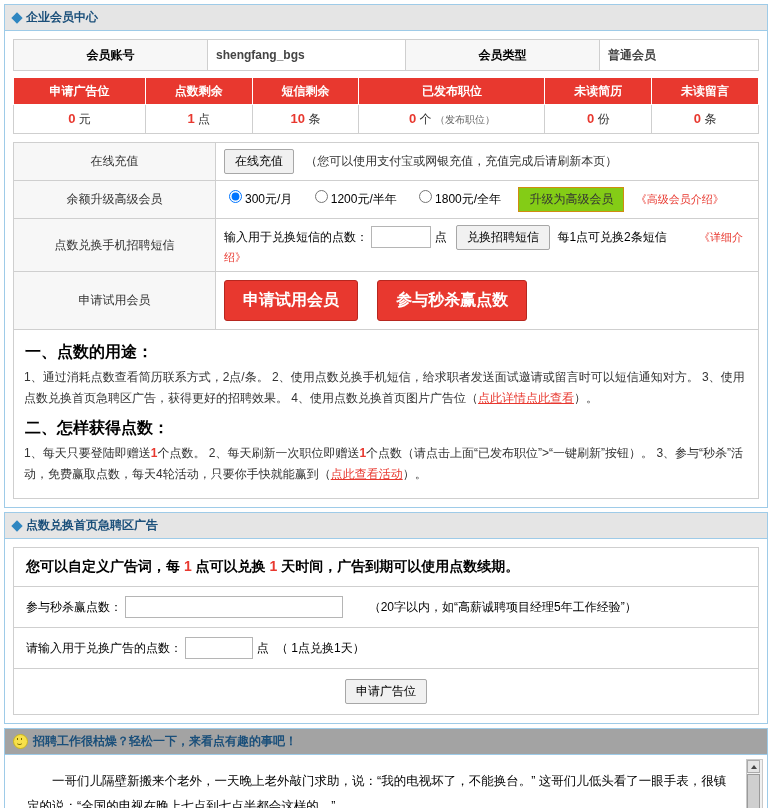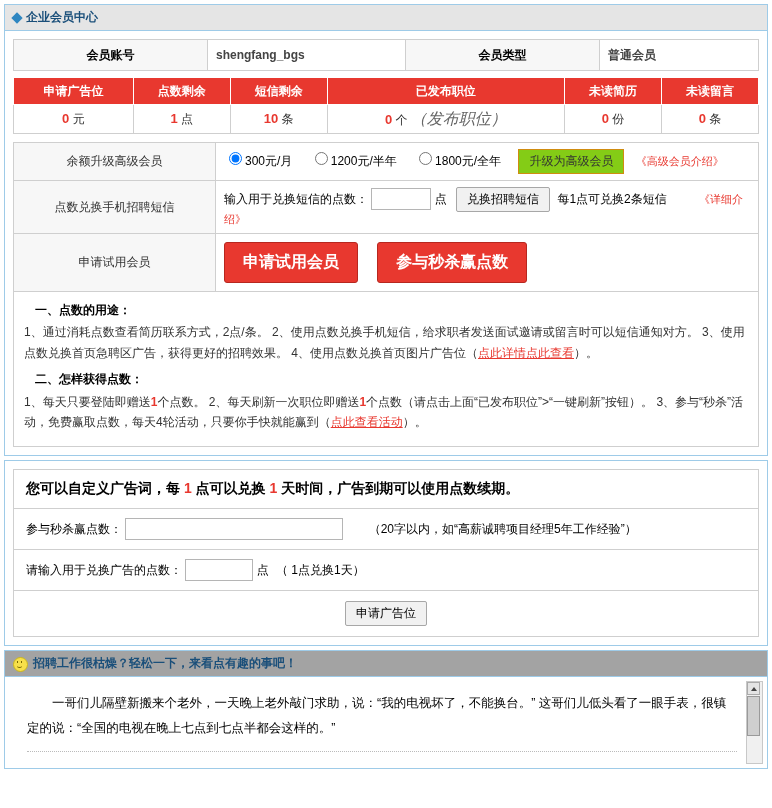--- a/index.html
+++ b/index.html
@@ -10,31 +10,31 @@
   .panel-body{padding:8px;}
   table{border-collapse:collapse;}
   .acct-table{width:100%;border:1px solid #cfcfcf;font-weight:bold;}
   .acct-table td{border:1px solid #cfcfcf;height:26px;text-align:center;font-size:12px;padding:2px 4px;}
   .acct-table td.label{background:#f7f7f7;}
   .acct-table td.val{text-align:left;padding-left:8px;color:#444;}
   .stat-table{width:100%;border-collapse:collapse;margin-top:6px;}
   .stat-table th{background:#e8382f;color:#fff;border:1px solid #fff;font-size:12px;height:24px;font-weight:bold;}
   .stat-table td{border:1px solid #cfcfcf;height:26px;text-align:center;font-size:12px;color:#333;}
   .stat-table td b{color:#e8382f;font-size:13px;}
-  .stat-table td a{color:#666;text-decoration:none;font-size:16px;font-style:italic;}
+  .stat-table td a{color:#666;text-decoration:none;font-size:10px;}
   .form-table{width:100%;border:1px solid #cfcfcf;margin-top:8px;}
   .form-table td{border:1px solid #cfcfcf;padding:6px 8px;font-size:12px;vertical-align:middle;}
   .form-table td.lbl{background:#f7f7f7;width:185px;text-align:center;color:#333;}
   .btn{border:1px solid #a7a7a7;background:#f1f1f1;padding:3px 10px;font-size:12px;cursor:pointer;border-radius:2px;}
   .btn-orange{background:#84cc16;border:1px solid #d08c10;color:#333;padding:3px 10px;font-size:12px;cursor:pointer;}
   .btn-big{background:#e8382f;border:1px solid #b7271f;color:#fff;font-weight:bold;font-size:16px;padding:9px 18px;cursor:pointer;border-radius:3px;}
   .link-red{color:#e8382f;text-decoration:none;font-size:11px;margin-left:29px;}
   input[type=text]{border:1px solid #b5b5b5;height:18px;font-size:12px;padding:1px 3px;}
   .notes{border:1px solid #cfcfcf;border-top:none;padding:8px 10px;line-height:1.7;font-size:12px;color:#333;}
-  .notes h4{margin:0 0 2px 11px;font-size:12px;color:#000;font-family:Liberation Serif, serif;}
+  .notes h4{margin:0 0 2px 1px;font-size:16px;color:#000;font-family:Liberation Serif, serif;}
   .notes p{margin:0 0 6px 0;}
   .notes a{color:#e8382f;text-decoration:underline;}
   .notes b{color:#e8382f;}
   .ad-box{border:1px solid #cfcfcf;margin-top:0;}
   .ad-title{font-size:14px;font-weight:bold;padding:10px 12px;border-bottom:1px solid #cfcfcf;}
   .ad-title b{color:#e8382f;}
   .ad-row{padding:9px 12px;border-bottom:1px solid #cfcfcf;font-size:12px;}
   .ad-submit{text-align:center;padding:10px;}
   .fun-head{background:#a3a3a3;border-bottom:1px solid #9ecbe8;padding:4px 8px;font-weight:bold;color:#1a4f7a;}
   .smiley{display:inline-block;width:13px;height:13px;border-radius:50%;background:#f7e04a;border:1px solid #c9b520;vertical-align:middle;margin-right:5px;position:relative;}
@@ -86,20 +86,27 @@
         <td><b>10</b> <span>条</span></td>
         <td><b>0</b> <span>个</span> <a href="#" class="post-job-link">（发布职位）</a></td>
         <td><b>0</b> <span>份</span></td>
         <td><b>0</b> <span>条</span></td>
       </tr>
     </tbody>
       </table>
 
     <table class="form-table">
       <tbody>
+          <tr>
+        <td class="lbl">在线充值</td>
+        <td>
+          <button class="btn">在线充值</button>
+          <span style="margin-left:8px;color:#333">（您可以使用支付宝或网银充值，充值完成后请刷新本页）</span>
+        </td>
+      </tr>
       <tr>
         <td class="lbl">余额升级高级会员</td>
         <td>
           <label class="radio-lbl"><input type="radio" name="upg" checked="" style=""><span>300元/月</span></label>
           <label class="radio-lbl"><input type="radio" name="upg" style=""><span>1200元/半年</span></label>
           <label class="radio-lbl"><input type="radio" name="upg" style=""><span>1800元/全年</span></label>
           <button class="btn-orange">升级为高级会员</button>
           <a href="#" class="link-red" style="margin-left:8px">《高级会员介绍》</a>
         </td>
       </tr>
@@ -127,20 +134,23 @@
     <div class="notes">
       <h4>一、点数的用途：</h4>
       <p><span>1、通过消耗点数查看简历联系方式，2点/条。 2、使用点数兑换手机短信，给求职者发送面试邀请或留言时可以短信通知对方。 3、使用点数兑换首页急聘区广告，获得更好的招聘效果。 4、使用点数兑换首页图片广告位（</span><a href="#">点此详情点此查看</a><span>）。</span></p>
       <h4>二、怎样获得点数：</h4>
       <p><span>1、每天只要登陆即赠送</span><b>1</b><span>个点数。 2、每天刷新一次职位即赠送</span><b>1</b><span>个点数（请点击上面“已发布职位”&gt;“一键刷新”按钮）。 3、参与“秒杀”活动，免费赢取点数，每天4轮活动，只要你手快就能赢到（</span><a href="#">点此查看活动</a><span>）。</span></p>
     </div>
   </div>
 </div>
 
 <div class="panel">
+  <div class="panel-head">
+    <span class="bullet"></span><span>点数兑换首页急聘区广告</span>
+  </div>
   <div class="panel-body">
     <div class="ad-box">
       <div class="ad-title">
         <span>您可以自定义广告词，每</span>
         <b>1</b>
         <span>点可以兑换</span>
         <b>1</b>
         <span>天时间，广告到期可以使用点数续期。</span>
       </div>
       <div class="ad-row">

